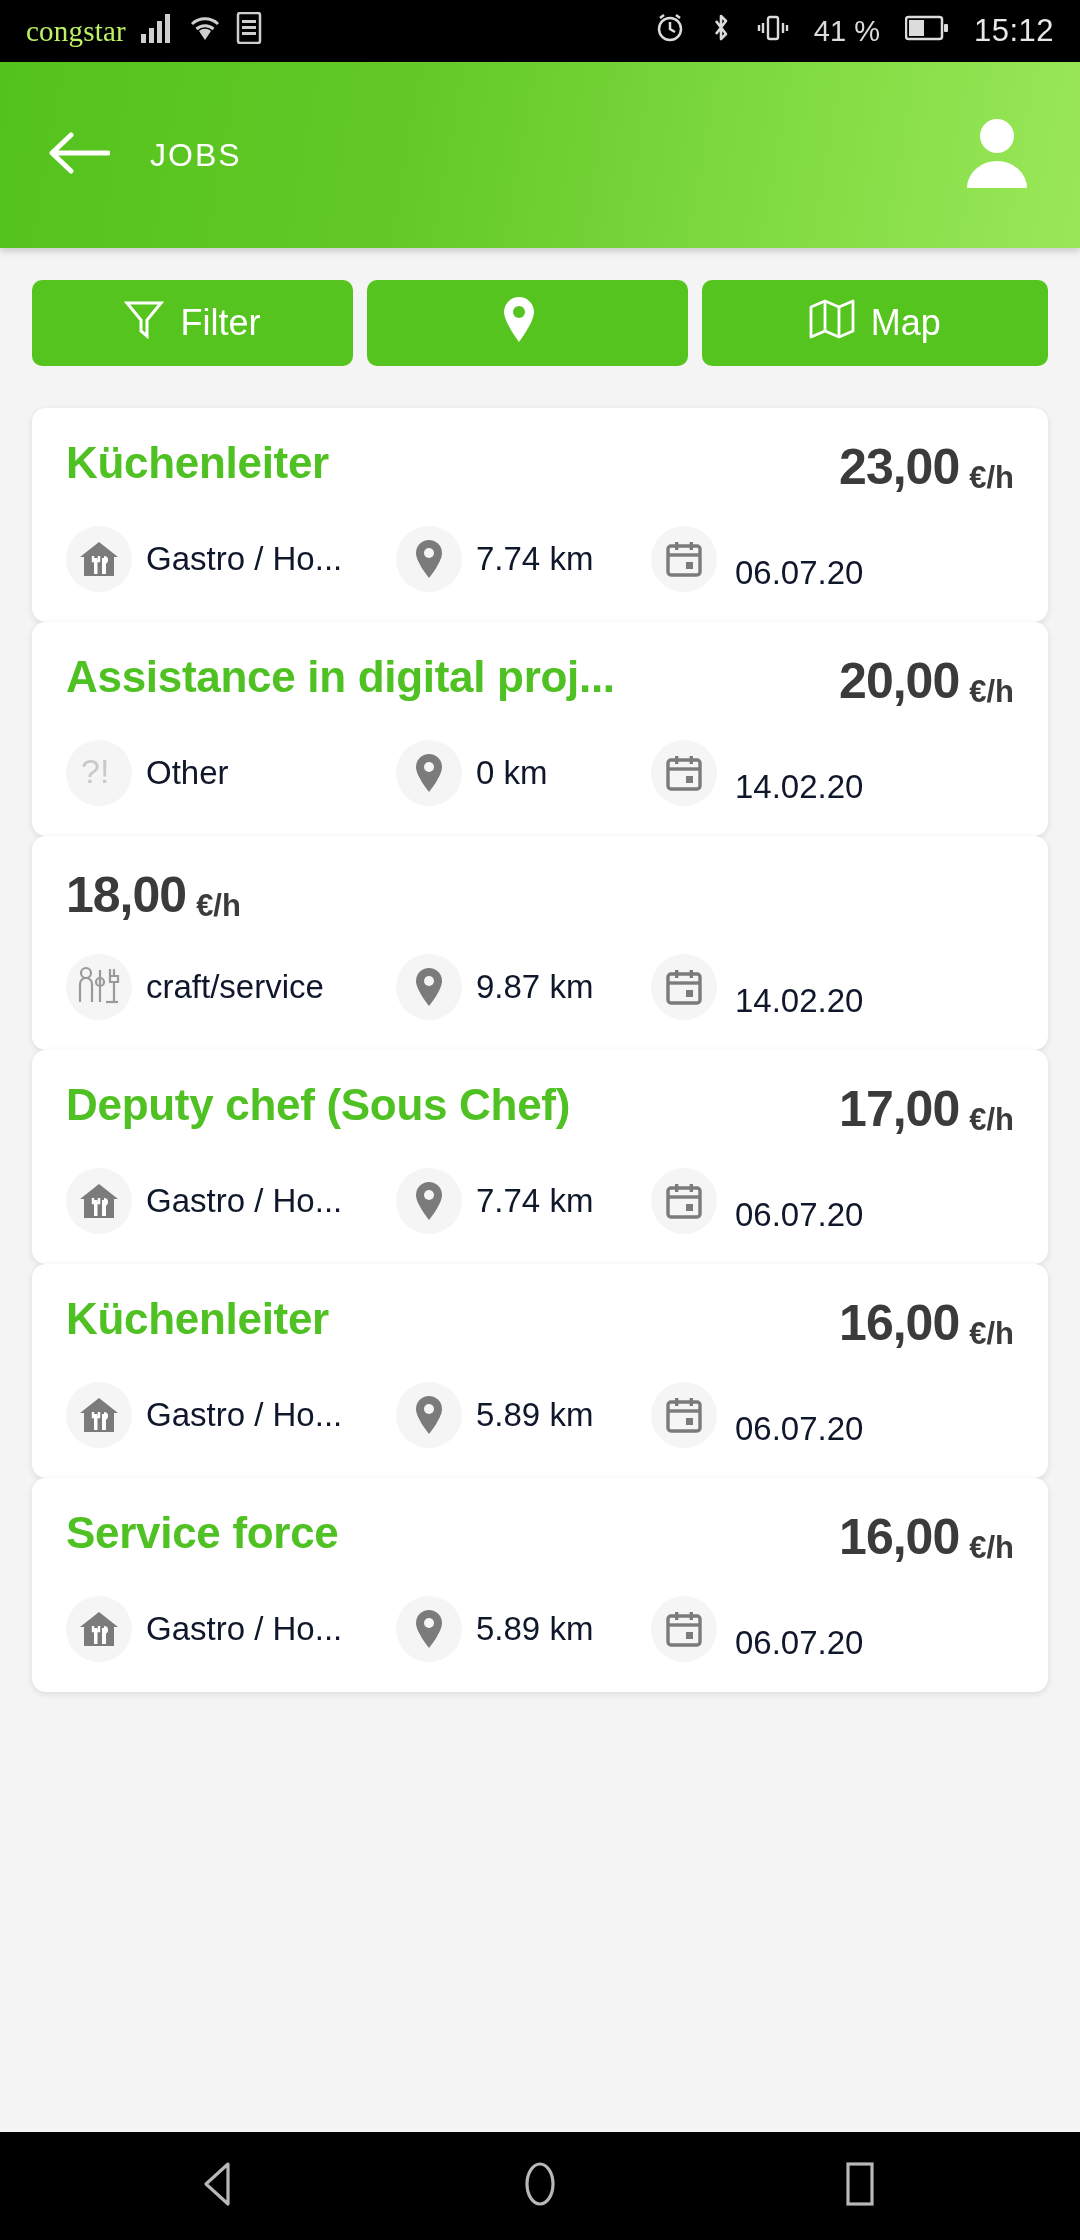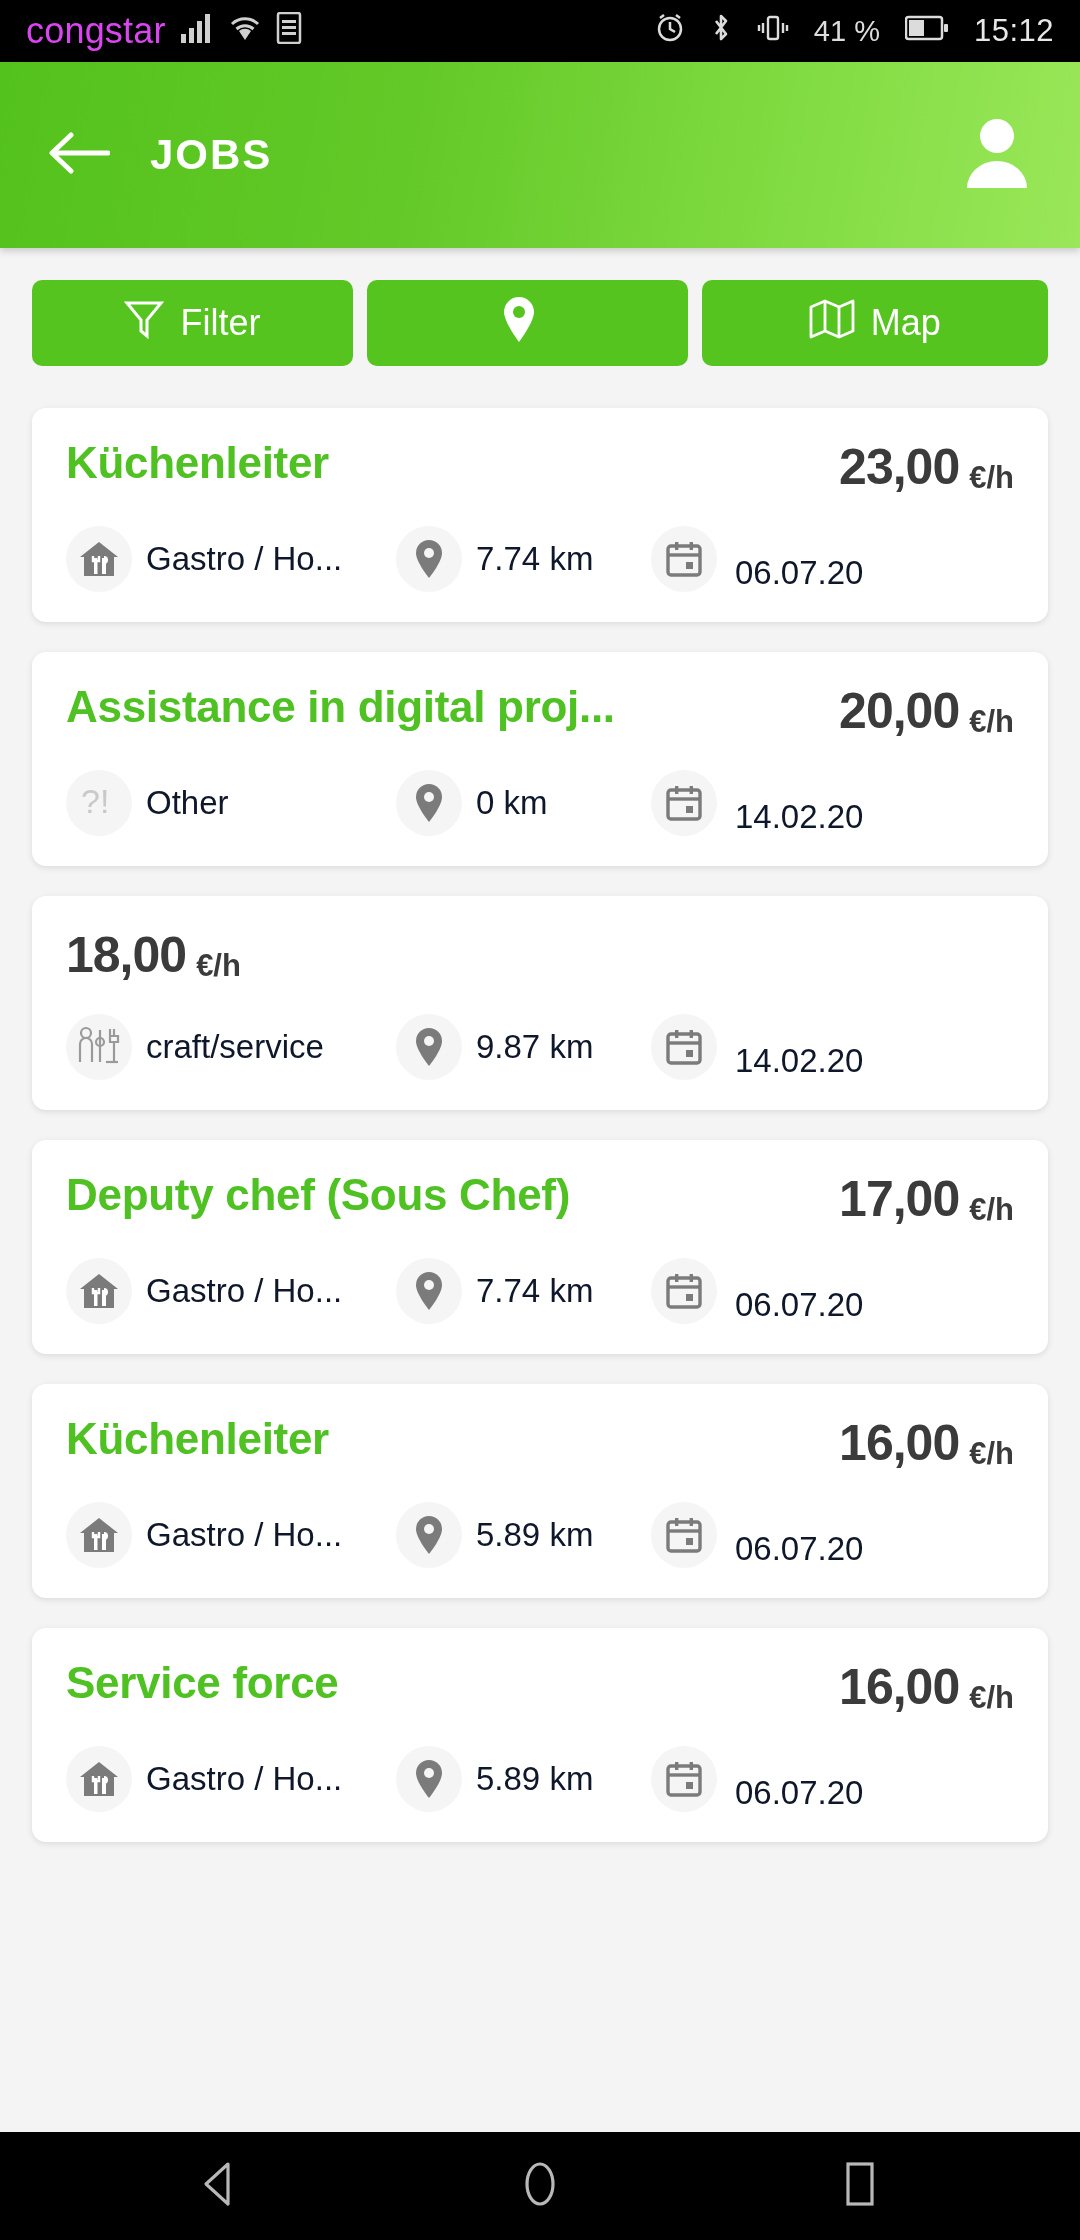--- a/index.html
+++ b/index.html
@@ -12,52 +12,52 @@
   .phone { position: relative; width: 1080px; height: 2240px; background: #f3f3f3; }
 
   
   .statusbar {
     height: 62px; background: #000; color: #cfcfcf;
     display: flex; align-items: center; justify-content: space-between;
     padding: 0 26px; font-size: 28px;
   }
   .sb-left { display: flex; align-items: center; gap: 14px; }
   .sb-right { display: flex; align-items: center; gap: 25px; }
-  .carrier { font-size: 36px; letter-spacing: .2px; color: #d946ef; }
+  .carrier { font-size: 29px; letter-spacing: .2px; color: #bef264; font-family: Liberation Serif, serif; }
   .ic { display: inline-block; }
   .pct { font-size: 29px; color: #dcdcdc; }
   .clock { font-size: 31px; color: #e8e8e8; letter-spacing: .5px; }
 
   
   .appbar {
     height: 186px;
     background: linear-gradient(100deg,#54c21c 0%, #63c928 38%, #86de46 78%, #9ae75a 100%);
     display: flex; align-items: center; padding: 0 40px;
     box-shadow: 0 3px 7px rgba(0,0,0,.18);
     position: relative; z-index: 3;
   }
   .back-btn { width: 78px; height: 78px; display: flex; align-items: center; justify-content: center; margin-right: 32px; }
   .appbar-title {
-    color: #fff; font-size: 42px; font-weight: bold; letter-spacing: 2px; text-align: center;
+    color: #fff; font-size: 32px; font-weight: normal; letter-spacing: 2px; text-align: center;
   }
   .avatar-btn { margin-left: auto; width: 86px; height: 86px; display: flex; align-items: center; justify-content: center; }
 
   
   .content { position: absolute; top: 248px; left: 0; right: 0; bottom: 108px; background: #f4f4f4; overflow: hidden; }
 
   .toolbar { display: flex; gap: 14px; padding: 32px 32px 16px 32px; }
   .tb-btn {
     flex: 1; height: 86px; background: #55c41f; border-radius: 10px;
     display: flex; align-items: center; justify-content: center; gap: 16px;
     color: #fff; font-size: 36px;
   }
   .tb-btn.wide { flex: 1.08; }
 
   
-  .cards { padding: 26px 32px 0 32px; display: flex; flex-direction: column; gap: 30px; }
+  .cards { padding: 26px 32px 0 32px; display: flex; flex-direction: column; }
   .card {
     background: #fff; border-radius: 14px; padding: 30px 34px 30px 34px;
     box-shadow: 0 2px 6px rgba(0,0,0,.10);
   }
   .card-top { display: flex; align-items: flex-start; justify-content: space-between; }
   .job-title {
     color: #4fc122; font-size: 44px; font-weight: bold; letter-spacing: -0.3px;
     white-space: nowrap; overflow: hidden; max-width: 600px;
   }
   .price { display: flex; align-items: flex-end; gap: 10px; white-space: nowrap; }

